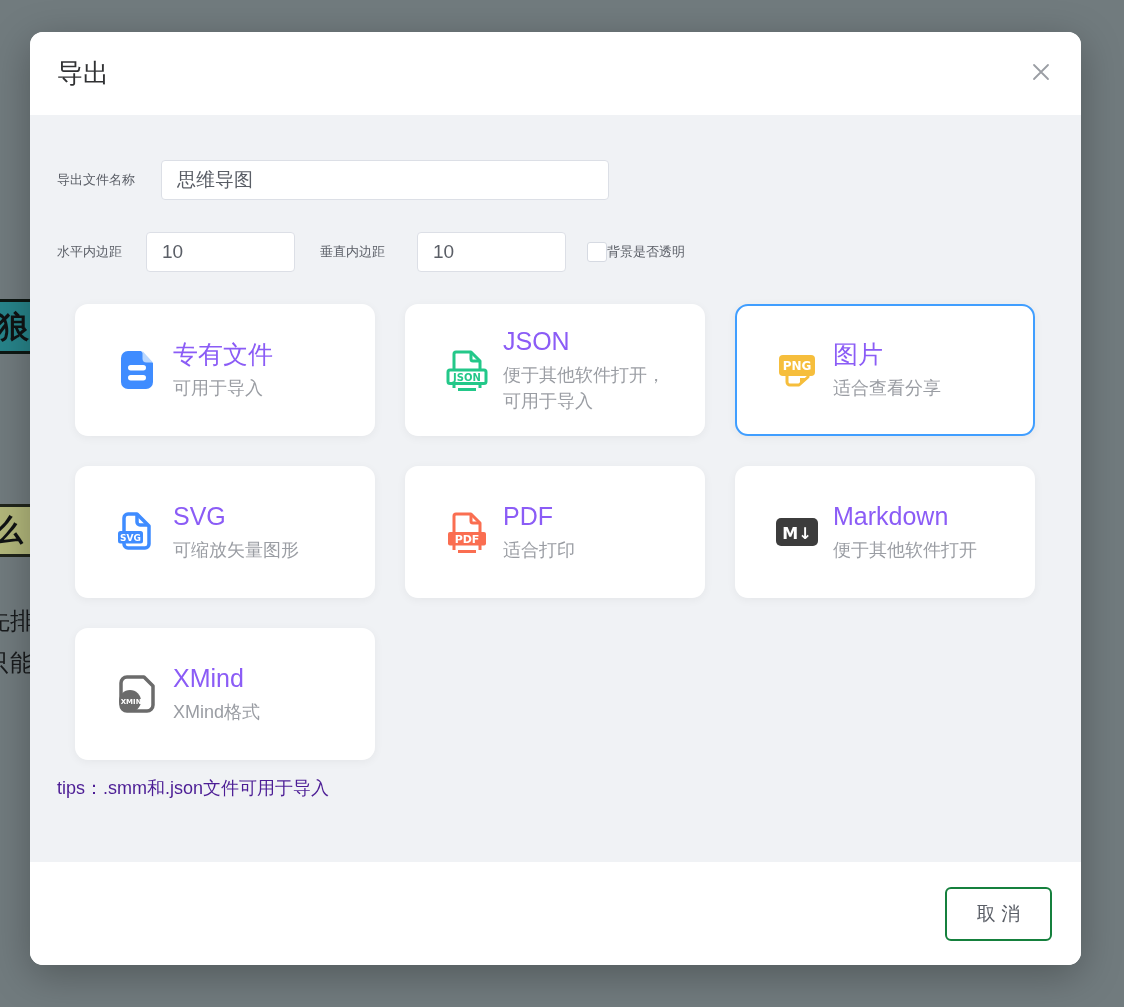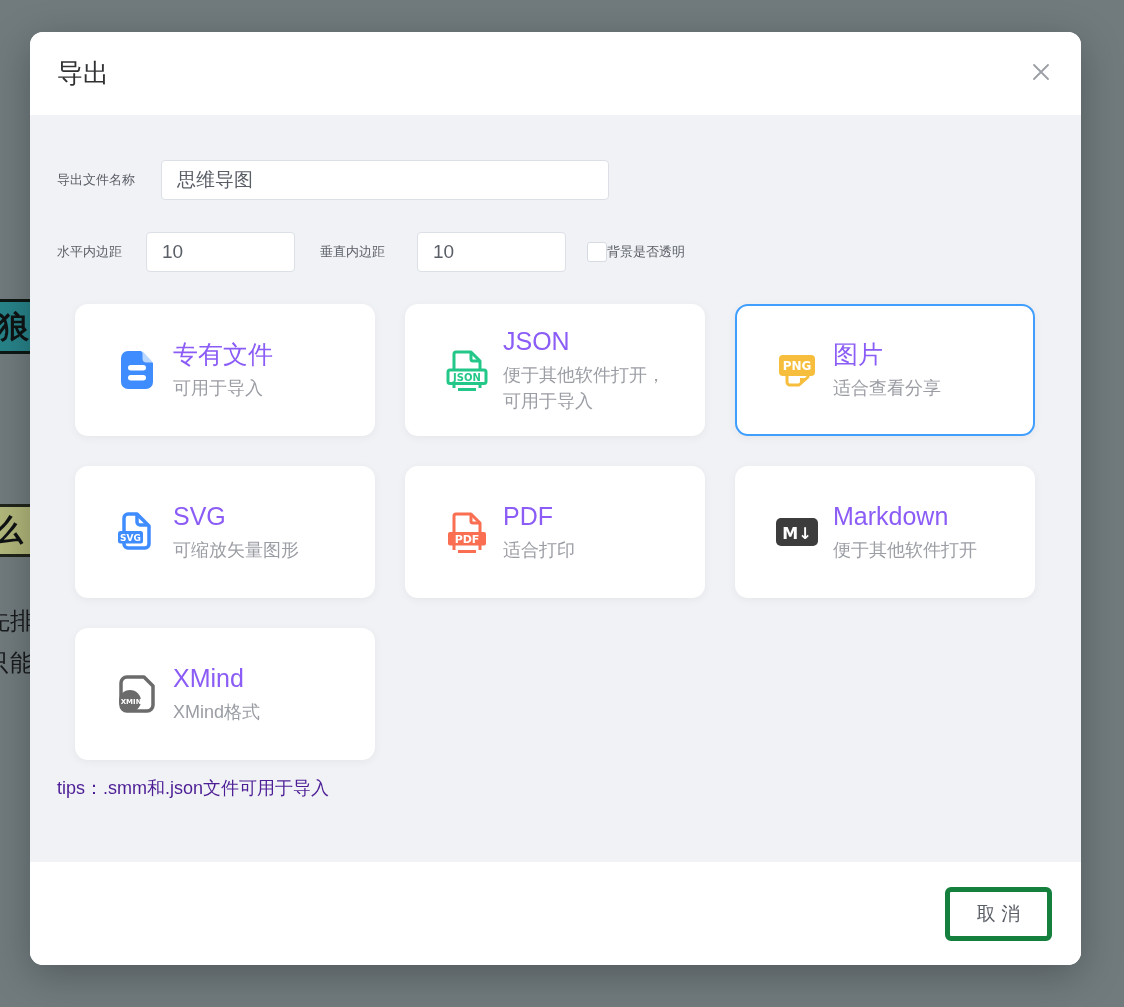--- a/index.html
+++ b/index.html
@@ -103,21 +103,21 @@
     flex:none; height:103px; background:#fff;
     display:flex; align-items:center; justify-content:flex-end;
     padding-right:29px; gap:15px;
   }
   .btn {
     height:54px; border-radius:6px; font-size:19px;
     font-family:inherit; cursor:pointer;
     display:flex; align-items:center; justify-content:center;
   }
   .btn-cancel {
-    width:107px; background:#fff; border:5px solid #15803d; color:#5a5e66;
+    width:107px; background:#fff; border:2px solid #15803d; color:#5a5e66;
   }
   .btn-confirm {
     width:112px; background:#409eff; border:1px solid #409eff; color:#fff;
   }
 </style>
 </head>
 <body>
 
 <div class="bg-node bg-node-teal">是狼</div>
 <div class="bg-node bg-node-olive">么</div>

